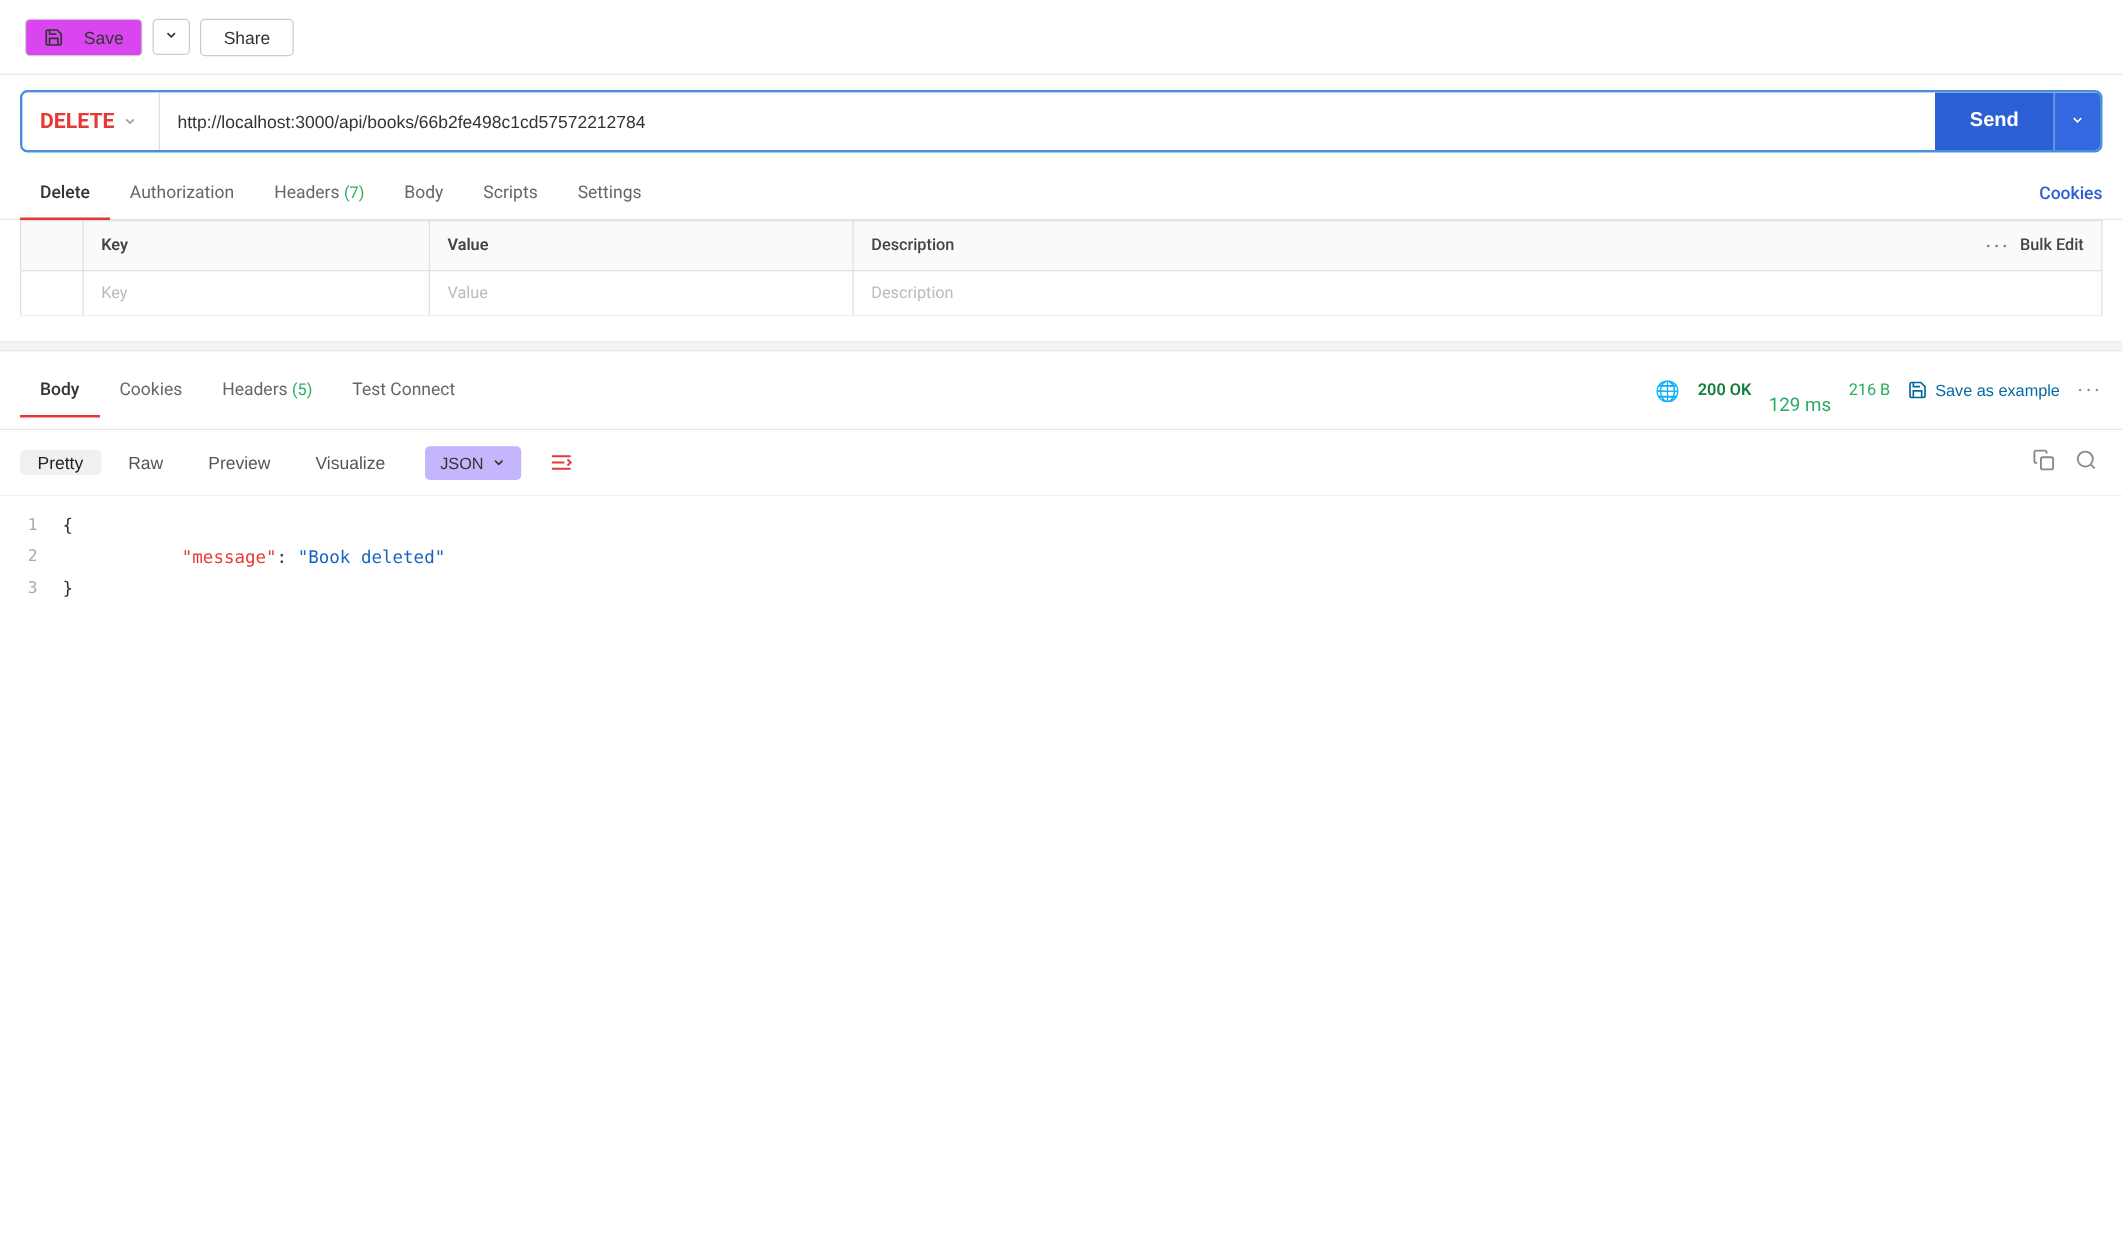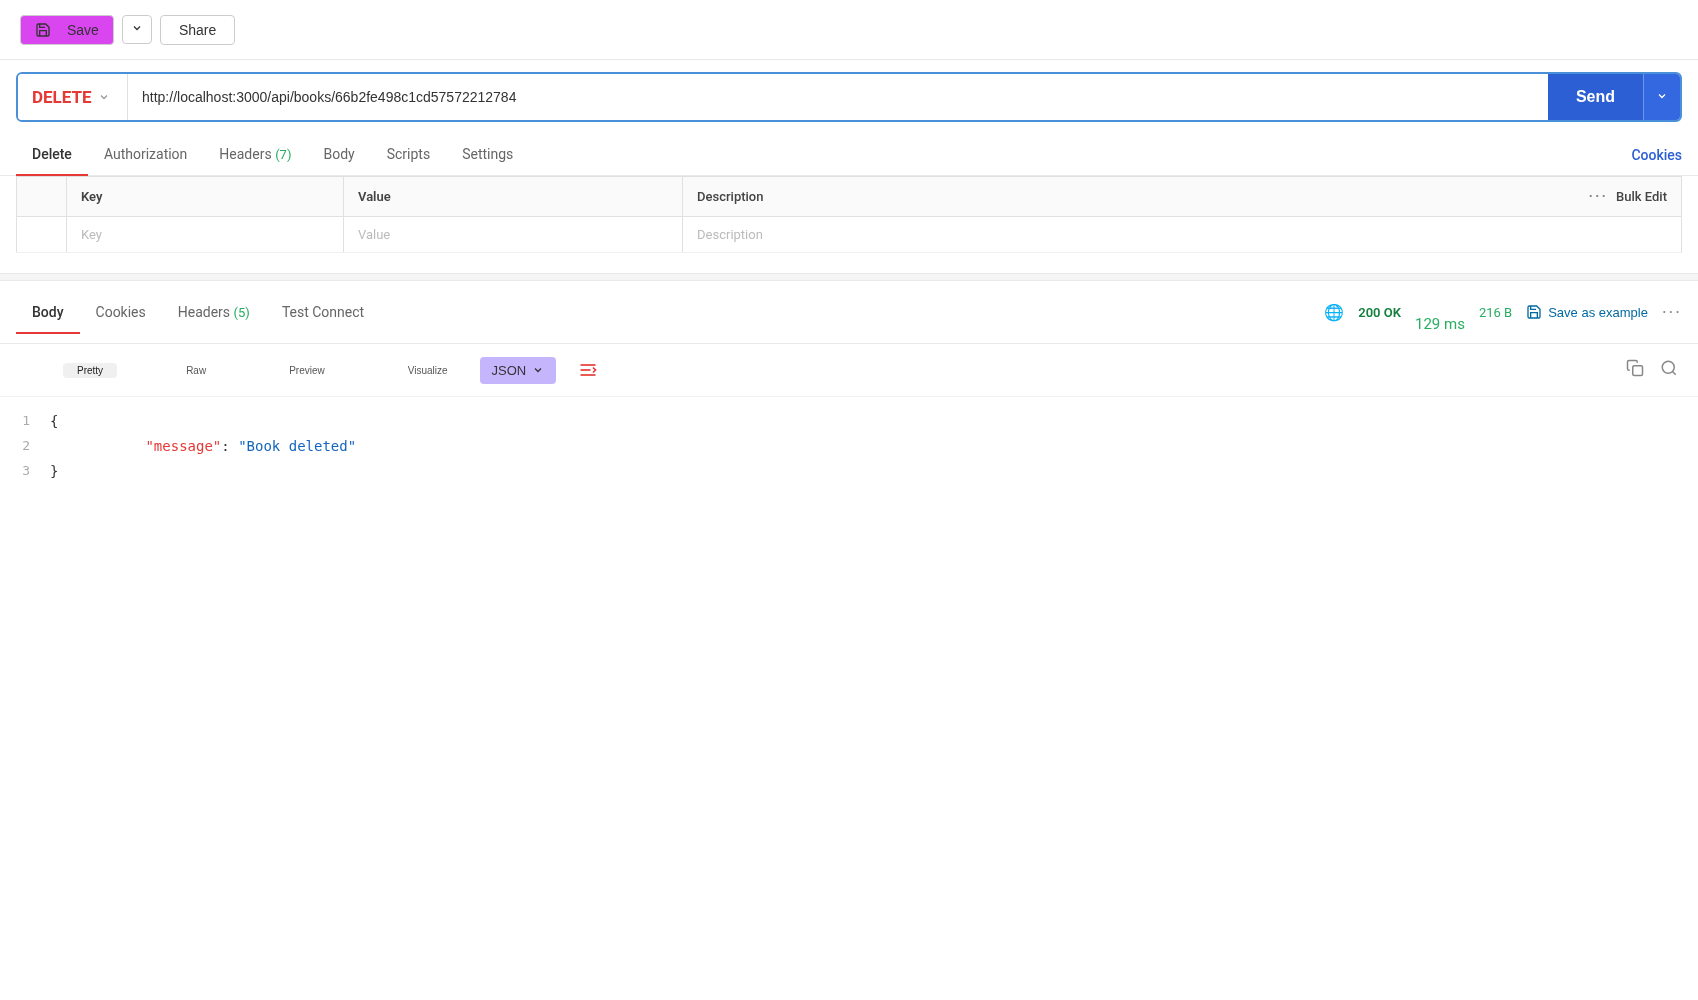--- a/index.html
+++ b/index.html
@@ -103,22 +103,22 @@
       display: flex; align-items: center; gap: 6px; cursor: pointer;
       color: #0369a1; font-size: 13px; background: none; border: none;
     }
     .more-dots { color: #888; font-size: 18px; cursor: pointer; letter-spacing: 2px; }
 
     
     .format-bar {
       display: flex; align-items: center; padding: 10px 16px; gap: 8px; border-bottom: 1px solid #f0f0f0;
     }
     .format-tab {
-      padding: 2px 14px; border-radius: 4px; cursor: pointer; font-size: 10px;
-      color: #555; background: none; border: none; margin-left: 47px;
+      padding: 2px 14px; border-radius: 4px; cursor: pointer; font-size: 14px;
+      color: #555; background: none; border: none;
     }
     .format-tab.active { background: #f0f0f0; font-weight: 500; color: #222; }
     .json-selector {
       display: flex; align-items: center; gap: 6px; margin-left: 10px;
       background: #c4b5fd; border: none; border-radius: 4px; padding: 6px 12px;
       cursor: pointer; font-size: 13px; font-weight: 500; color: #333;
     }
     .wrap-icon {
       margin-left: 4px; cursor: pointer; padding: 6px 10px;
       border-radius: 4px; display: flex; align-items: center;

